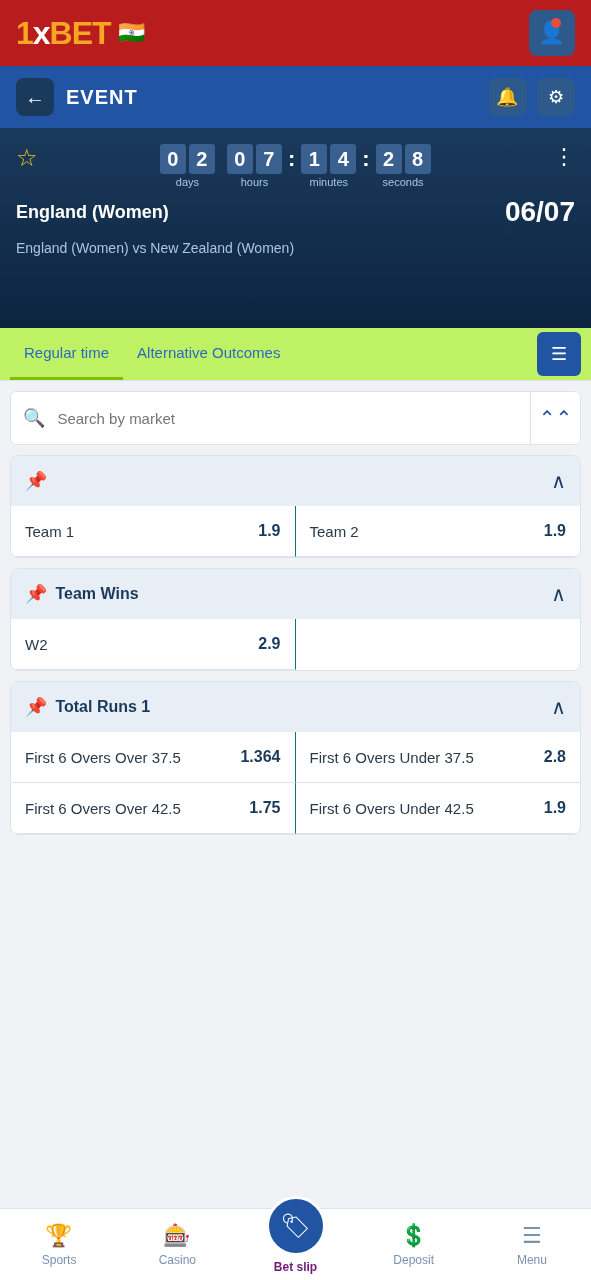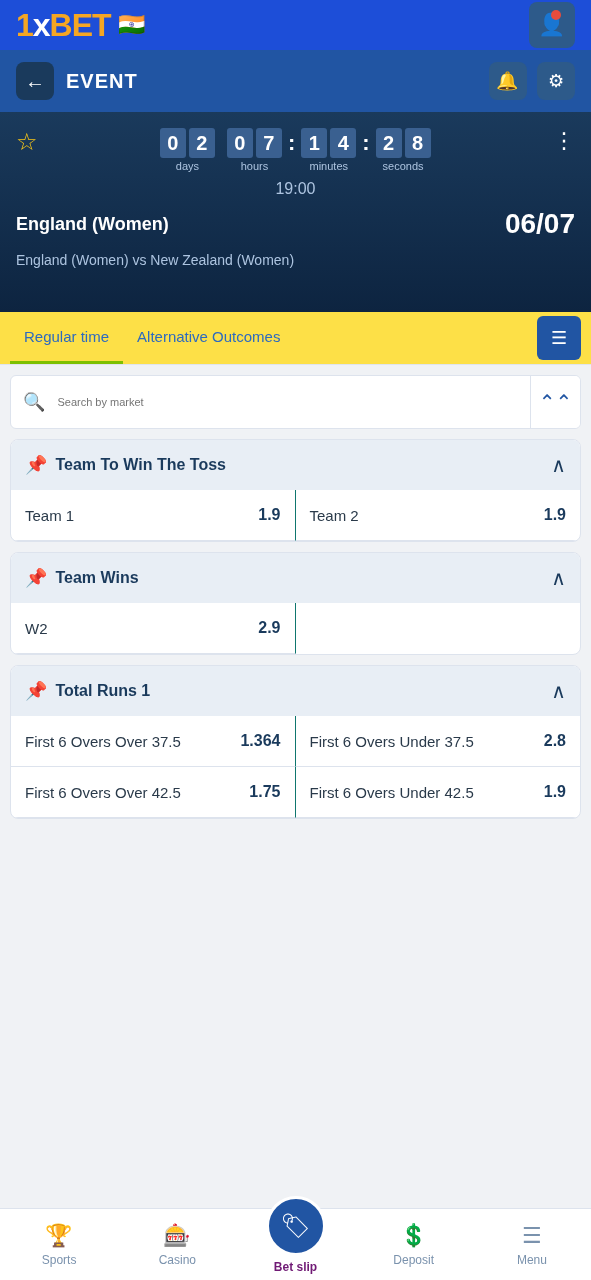--- a/index.html
+++ b/index.html
@@ -1,26 +1,26 @@
 <!DOCTYPE html>
 <html><head>
   <meta charset="utf-8">
   <meta name="viewport" content="width=591">
   <style>
     * { margin: 0; padding: 0; box-sizing: border-box; }
     body { width: 591px; min-height: 1280px; font-family: Arial, sans-serif; background: #f0f2f5; }
 
     
     .top-header {
-      background: #1d4ed8;
+      background: #b91c1c;
       display: flex;
       align-items: center;
       justify-content: space-between;
       padding: 10px 16px;
-      height: 50px;
+      height: 66px;
     }
     .logo-area { display: flex; align-items: center; gap: 8px; }
     .logo-text { color: white; font-size: 32px; font-weight: 900; letter-spacing: -1px; }
     .flag-icon { font-size: 22px; }
     .notification-dot {
       width: 10px; height: 10px; background: #e74c3c;
       border-radius: 50%; position: absolute; top: 8px; right: 14px;
     }
     .top-right { position: relative; }
     .user-btn {
@@ -95,21 +95,21 @@
       justify-content: space-between;
       margin-bottom: 12px;
     }
     .team-name { color: white; font-size: 18px; font-weight: 700; max-width: 180px; text-align: left; }
     .team-name.right { text-align: right; }
     .match-score { color: white; font-size: 28px; font-weight: 900; }
     .match-subtitle { color: #adc4e0; text-align: left; font-size: 14px; }
 
     
     .tabs-section {
-      background: #fde047;
+      background: #bef264;
       display: flex;
       align-items: center;
       border-bottom: 1px solid #e0e5ed;
       padding: 0 10px;
     }
     .tabs-list { display: flex; flex: 1; }
     .tab-item {
       padding: 16px 14px;
       font-size: 15px;
       color: #2d6abf;
@@ -136,21 +136,21 @@
       margin: 10px 10px 0 10px;
       border: 1px solid #dde3ed;
       border-radius: 6px;
       overflow: hidden;
     }
     .search-icon-wrap { padding: 0 12px; color: #7a92ad; font-size: 18px; }
     .search-input {
       flex: 1;
       border: none;
       outline: none;
-      font-size: 11px;
+      font-size: 15px;
       color: #6a7d95;
       padding: 14px 0;
       background: transparent;
     }
     .sort-btn {
       width: 50px; height: 52px; background: white;
       border-left: 1px solid #dde3ed;
       display: flex; align-items: center; justify-content: center;
       cursor: pointer; color: #2155a3; font-size: 20px;
     }
@@ -292,21 +292,20 @@
         <div class="countdown-num-group">
           <div class="countdown-digit">2</div>
           <div class="countdown-digit">8</div>
         </div>
         <div class="countdown-label">seconds</div>
       </div>
     </div>
     <div class="more-btn">⋮</div>
   </div>
 
-  <div class="match-time">19:00</div>
 
   <div class="match-teams">
     <div class="team-name">England (Women)</div>
     <div class="match-score">06/07</div>
   </div>
 
   <div class="match-subtitle">England (Women) vs New Zealand (Women)</div>
 </div>
 
 <div class="tabs-section">
@@ -324,21 +323,20 @@
   <input class="search-input" type="text" placeholder="Search by market" style="">
   <div class="sort-btn">⌃⌃</div>
 </div>
 
 <div class="markets-area">
 
   <div class="market-card">
     <div class="market-header">
       <div class="market-title-row">
         <span class="pin-icon">📌</span>
-        <span class="market-title">Team To Win The Toss</span>
       </div>
       <span class="chevron-up">∧</span>
     </div>
     <div class="odds-grid">
       <div class="odd-cell">
         <span class="odd-label">Team 1</span>
         <span class="odd-value">1.9</span>
       </div>
       <div class="odd-cell">
         <span class="odd-label">Team 2</span>

